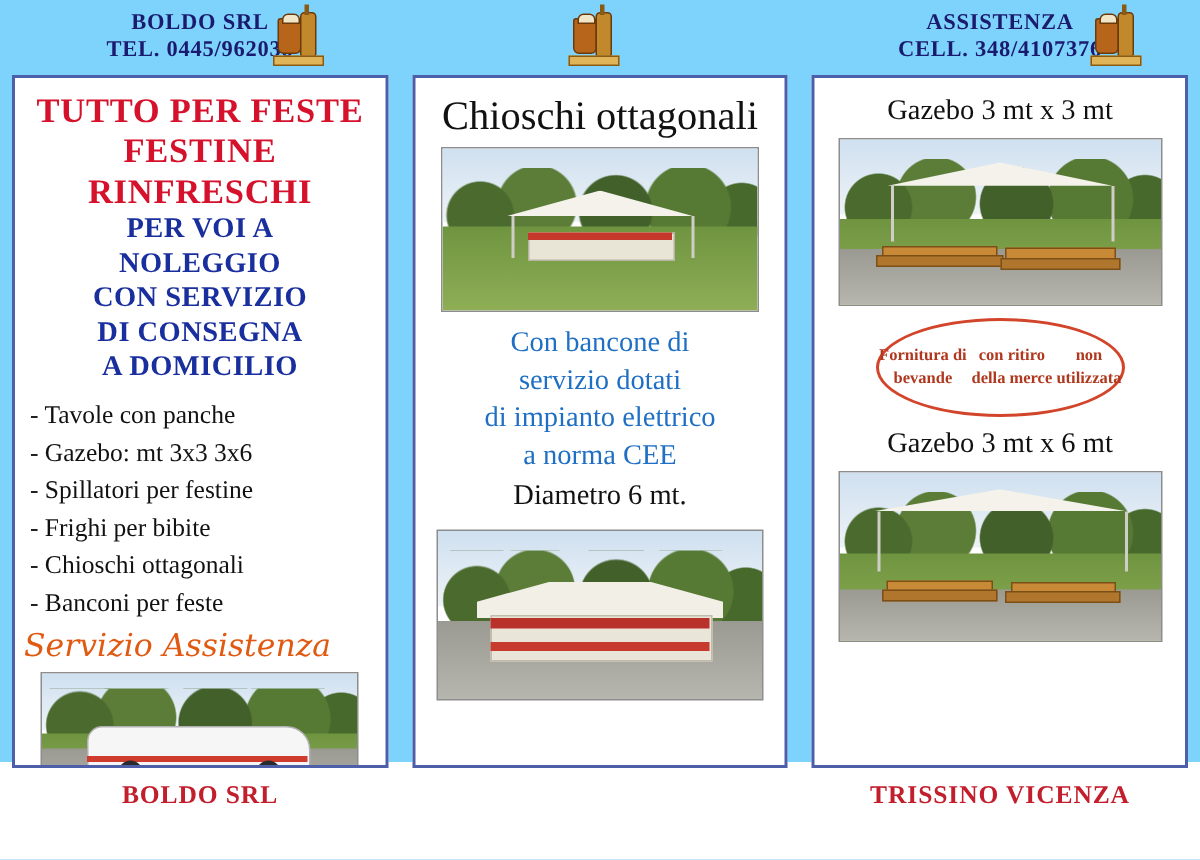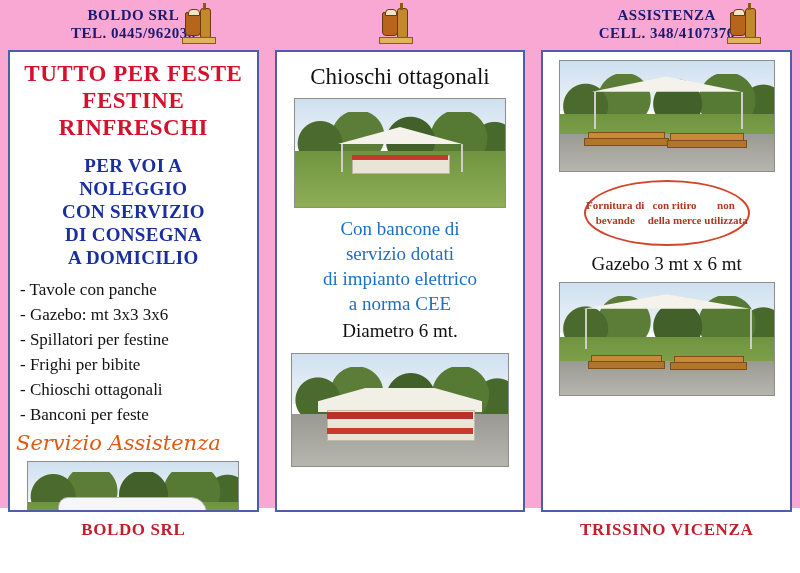--- a/index.html
+++ b/index.html
@@ -10,21 +10,21 @@
     width: 800px;
     height: 573px;
     background: #ffffff;
     font-family: "Liberation Serif", serif;
     overflow: hidden;
   }
   .page {
     position: relative;
     width: 800px;
     height: 508px;
-    background: #f9a8d4;
+    background: #7dd3fc;
   }
   .columns {
     display: flex;
     width: 800px;
     height: 573px;
     box-sizing: border-box;
   }
   .col {
     position: relative;
     box-sizing: border-box;
@@ -119,21 +119,21 @@
     font-size: 23px;
     line-height: 27px;
     letter-spacing: 0.5px;
   }
   .subhead {
     text-align: center;
     color: #1a2f9e;
     font-weight: bold;
     font-size: 19px;
     line-height: 23px;
-    margin-top: 13px;
+    margin-top: 0;
     letter-spacing: 0.3px;
   }
   .bullets {
     margin-top: 8px;
     color: #111111;
     font-size: 17px;
     line-height: 25px;
     padding-left: 4px;
   }
   .bullets div { white-space: nowrap; }
@@ -292,21 +292,21 @@
   .tbl-top {
     position: absolute;
     height: 7px;
     background: #c98a38;
     border: 1px solid #7b4f16;
   }
   
   .mid-title {
     text-align: center;
     color: #111111;
-    font-size: 23px;
+    font-size: 27px;
     line-height: 26px;
     margin: 4px 0 8px 0;
   }
   .mid-blue {
     text-align: center;
     color: #1f6fc4;
     font-size: 19px;
     line-height: 25px;
     margin-top: 8px;
   }
@@ -454,20 +454,21 @@
         <span class="line">ASSISTENZA</span>
         <span class="line">CELL. 348/4107376</span>
         <span class="logo" style="left:186px;">
           <span class="mug"></span>
             <span class="bottle"></span>
             <span class="base"></span>
         </span>
       </div>
 
       <div class="panel">
+        <div class="right-title">Gazebo 3 mt x 3 mt</div>
 
         <div class="photo" style="width:214px;height:110px;">
           <div class="sky"></div>
           <div class="trees"></div>
           <div class="ground"></div>
           <div class="asphalt" style="height:34%;"></div>
           <div class="tent" style="top:14%;height:14%;width:70%;left:15%;"></div>
           <div class="tent-legs" style="left:16%;top:28%;width:68%;height:34%;"></div>
           <div class="benches">
             <div class="tbl-top" style="left:4%;top:18%;width:44%;"></div>

